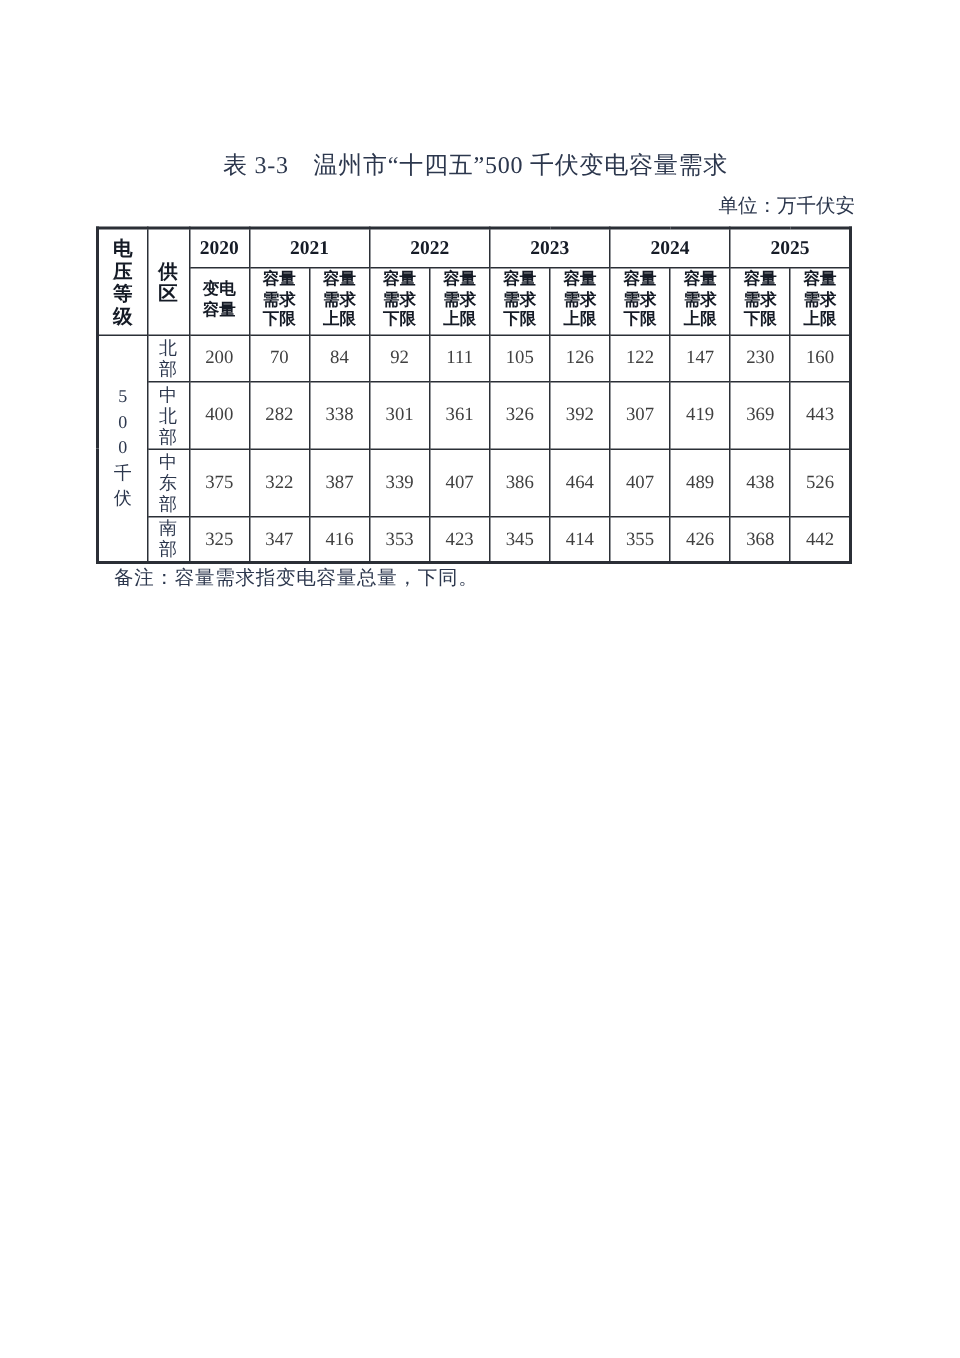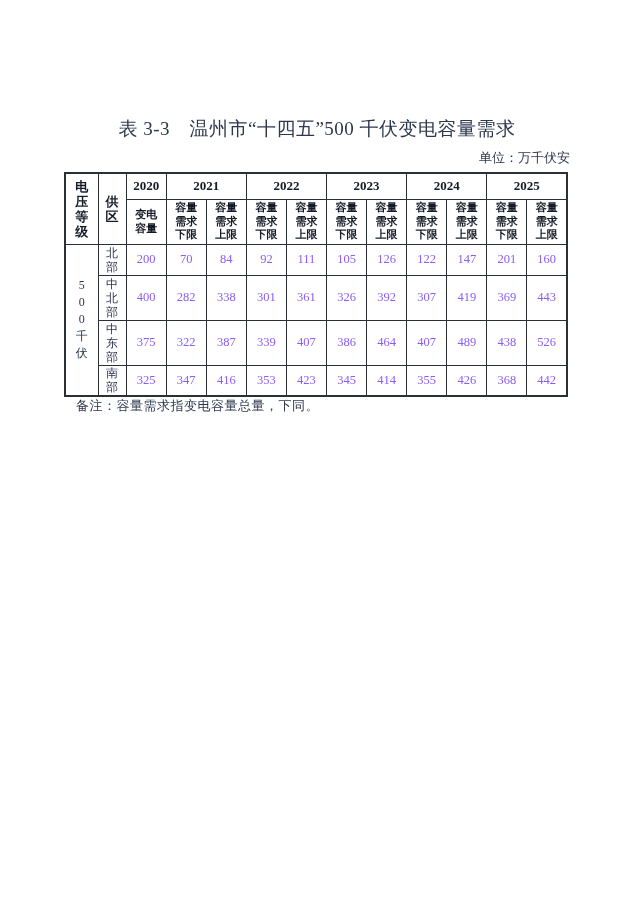--- a/index.html
+++ b/index.html
@@ -19,23 +19,22 @@
   .paragraphs {
     margin-left: 12px;
     font-size: 16px;
     line-height: 29.2px;
     letter-spacing: 0.6px;
     text-align: justify;
   }
   .paragraphs p { margin: 0; text-indent: 2em; }
 
   .table-caption {
-    margin-top: 16px;
     text-align: center;
-    font-size: 19px;
+    font-size: 16px;
     letter-spacing: 0.5px;
     color: #2c374d;
   }
   .unit-line {
     margin-top: 7px;
     text-align: right;
     font-size: 13px;
     color: #2c374d;
   }
 
@@ -61,21 +60,21 @@
   td.v-head {
     font-family: "Liberation Sans", "DejaVu Sans", sans-serif;
     font-weight: bold; font-size: 11.5px; line-height: 15px; color: #151b26;
   }
   td.sub-head {
     font-family: "Liberation Sans", "DejaVu Sans", sans-serif;
     font-weight: bold; font-size: 11px; line-height: 13.5px; color: #151b26;
   }
   td.voltage-group { font-size: 12px; line-height: 17px; color: #2c374d; }
   td.region { font-size: 12px; line-height: 14px; color: #2c374d; }
-  td.num { font-size: 12.5px; color: #8b5cf6; }
+  td.num { font-size: 12.5px; color: #404040; }
   tr.r-short td { height: 31px; }
   tr.r-tall  td { height: 45px; }
 
   .note {
     margin-top: 0;
     margin-left: 12px;
     font-size: 13px;
     letter-spacing: 0.5px;
     color: #2c374d;
   }
@@ -174,21 +173,21 @@
 部</td>
         <td class="num">200</td>
         <td class="num">70</td>
         <td class="num">84</td>
         <td class="num">92</td>
         <td class="num">111</td>
         <td class="num">105</td>
         <td class="num">126</td>
         <td class="num">122</td>
         <td class="num">147</td>
-        <td class="num">201</td>
+        <td class="num">230</td>
         <td class="num">160</td>
       </tr>
       <tr class="r-tall">
         <td class="region ml">中
 北
 部</td>
         <td class="num">400</td>
         <td class="num">282</td>
         <td class="num">338</td>
         <td class="num">301</td>

